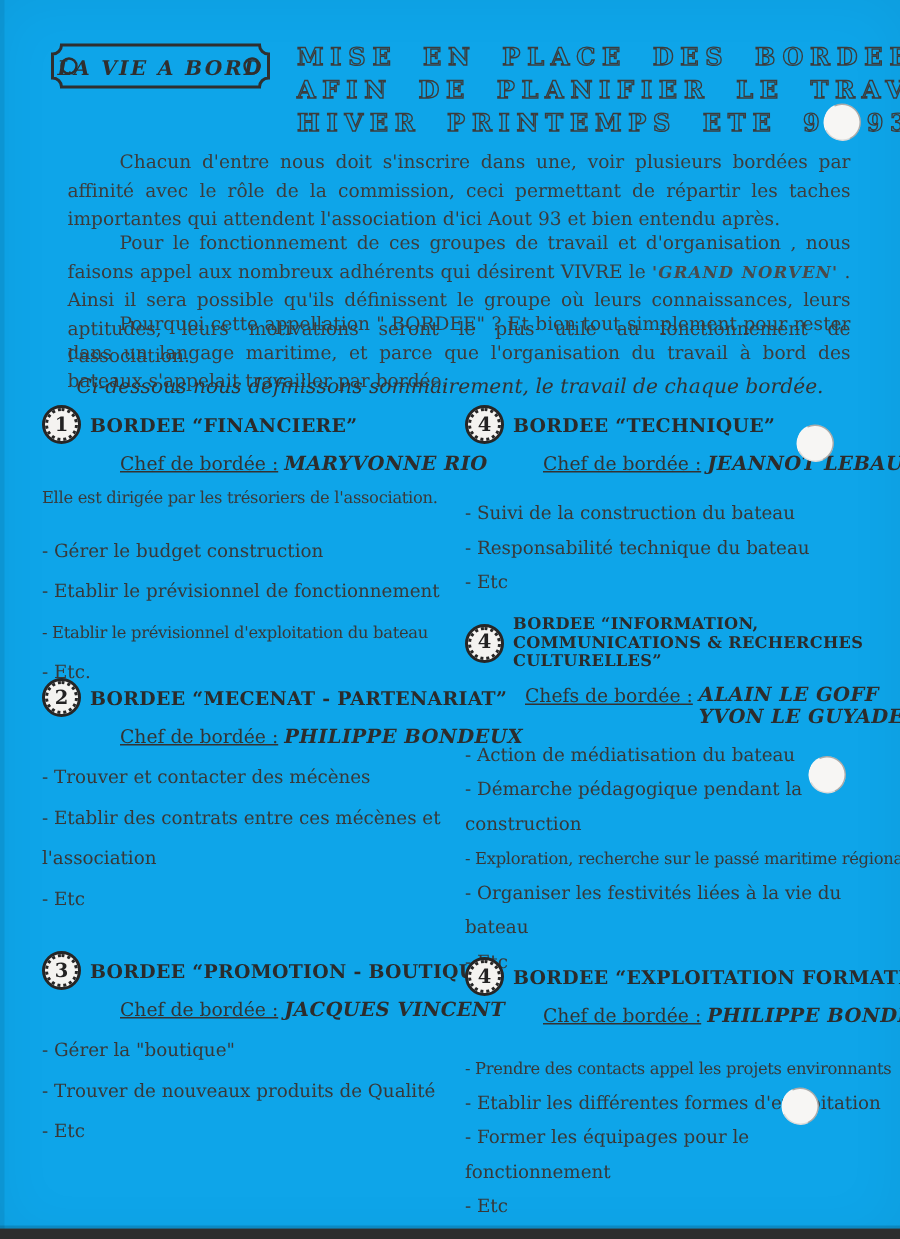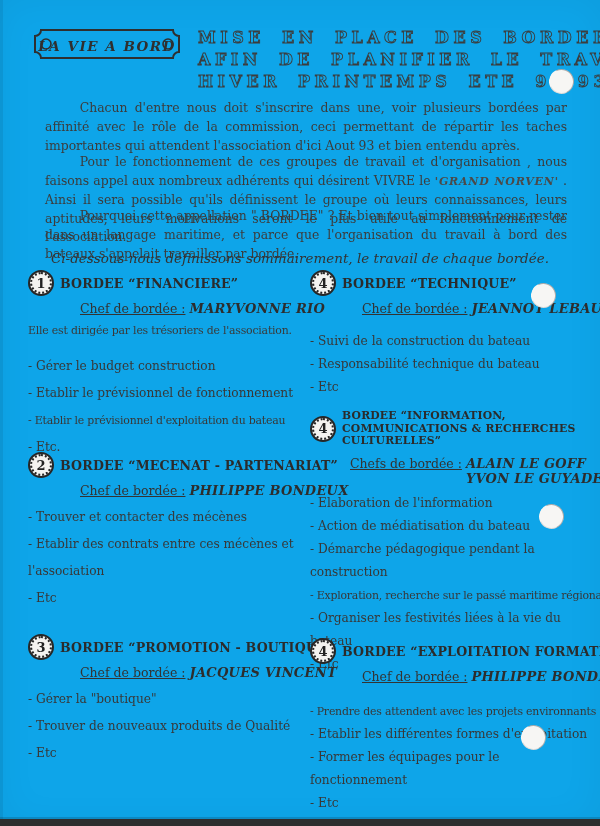--- a/index.html
+++ b/index.html
@@ -184,42 +184,41 @@
       <h2 class="sec-title small">BORDEE “INFORMATION, COMMUNICATIONS &amp; RECHERCHES CULTURELLES”</h2>
     </div>
     <div class="chef-line" style="margin-left:40px;margin-top:8px">
       <span class="chef-label">Chefs de bordée :</span>
       <span class="chef-stack">
         <span class="chef-name">ALAIN LE GOFF</span>
         <span class="chef-name">YVON LE GUYADER</span>
       </span>
     </div>
     <ul class="items">
-      <li>- Elaboration de l'information</li>
       <li>- Action de médiatisation du bateau</li>
       <li>- Démarche pédagogique pendant la construction</li>
       <li class="tight">- Exploration, recherche sur le passé maritime régional</li>
       <li>- Organiser les festivités liées à la vie du bateau</li>
       <li>- Etc</li>
     </ul>
   </section>
 
   <section class="bordee col-right" style="left:310px;top:638px;width:285px">
     <div class="sec-head">
       <span class="badge">
           <i>4</i>
         </span>
       <h2 class="sec-title">BORDEE “EXPLOITATION FORMATION”</h2>
     </div>
     <div class="chef-line">
       <span class="chef-label">Chef de bordée :</span>
       <span class="chef-name">PHILIPPE BONDEUX</span>
     </div>
     <ul class="items" style="margin-top:16px">
-      <li class="tight">- Prendre des attendent avec les projets environnants</li>
+      <li class="tight">- Prendre des contacts appel les projets environnants</li>
       <li>- Etablir  les différentes formes d'exploitation</li>
       <li>- Former les équipages pour le fonctionnement</li>
       <li>- Etc</li>
     </ul>
   </section>
 
   <div class="punch" style="left:549px;top:69px"></div>
   <div class="punch" style="left:531px;top:283px"></div>
   <div class="punch" style="left:539px;top:504px"></div>
   <div class="punch" style="left:521px;top:725px"></div>

